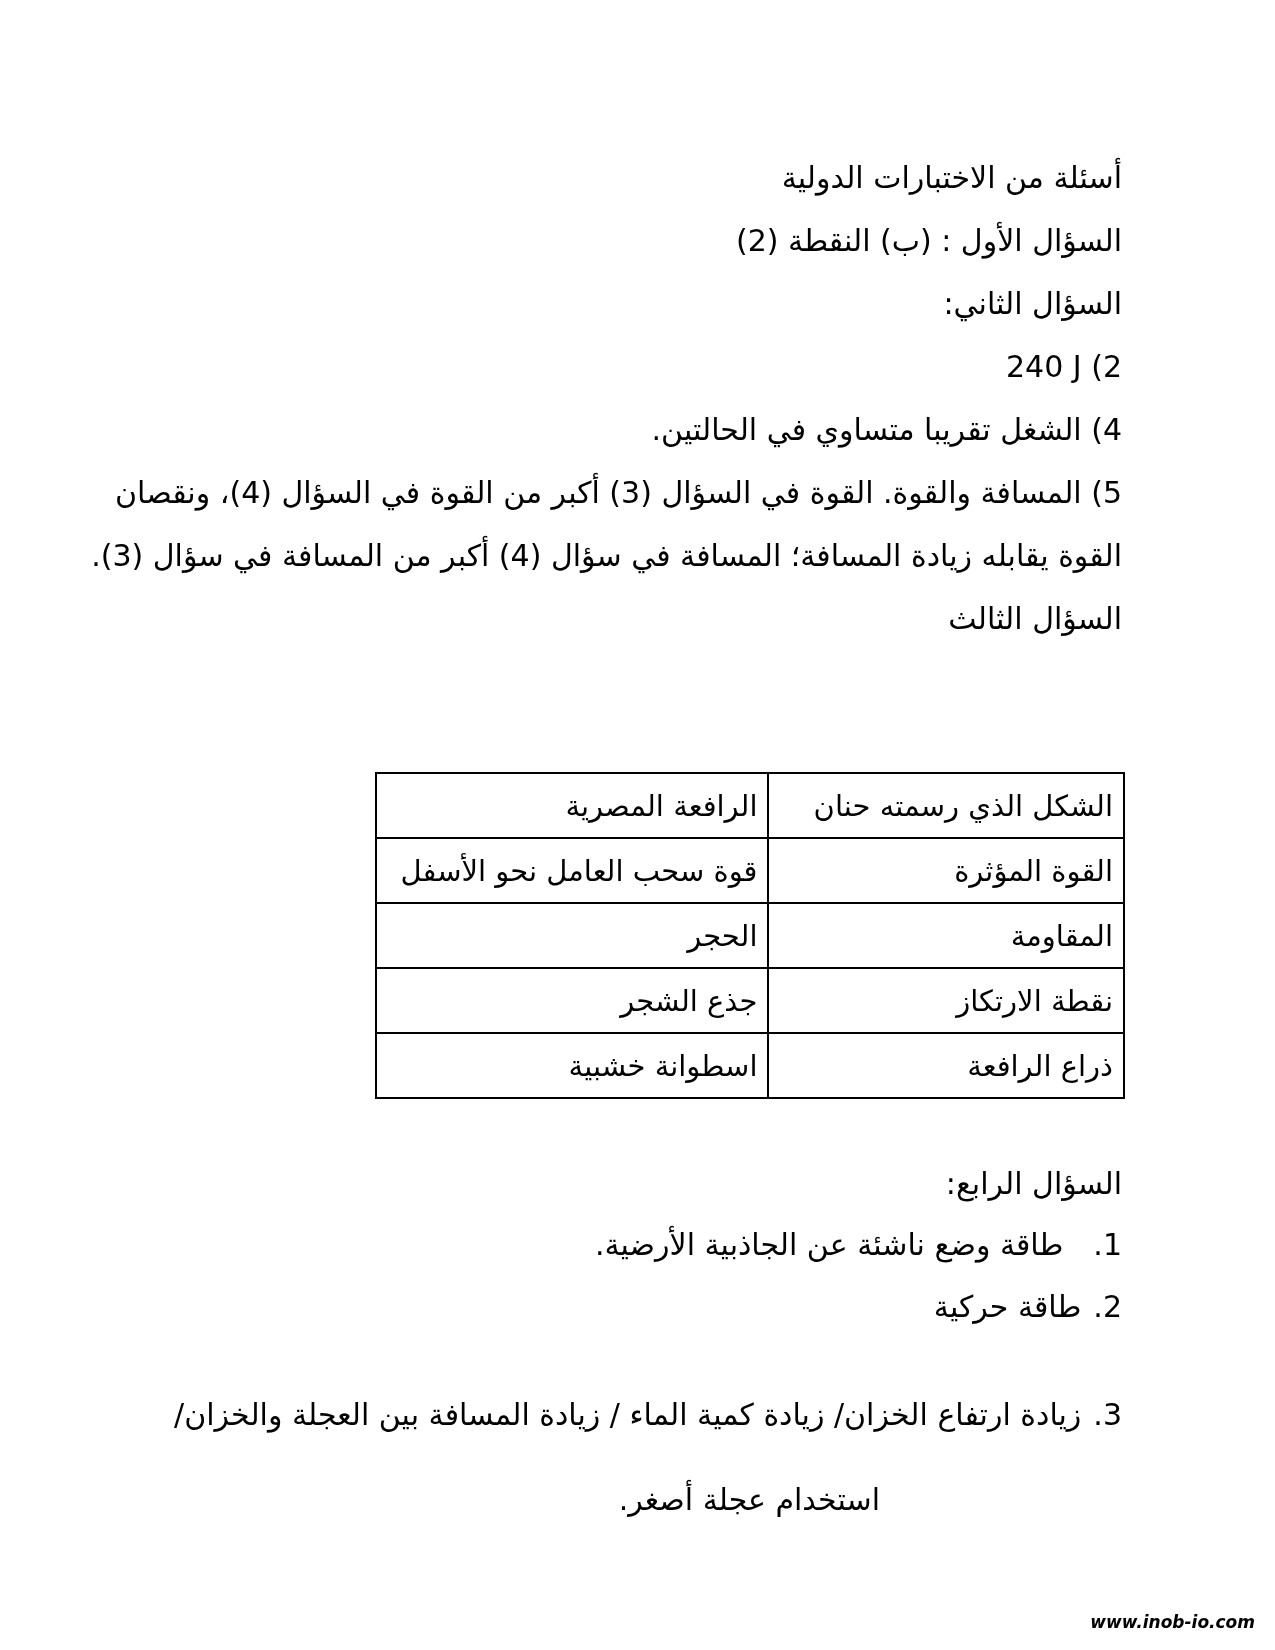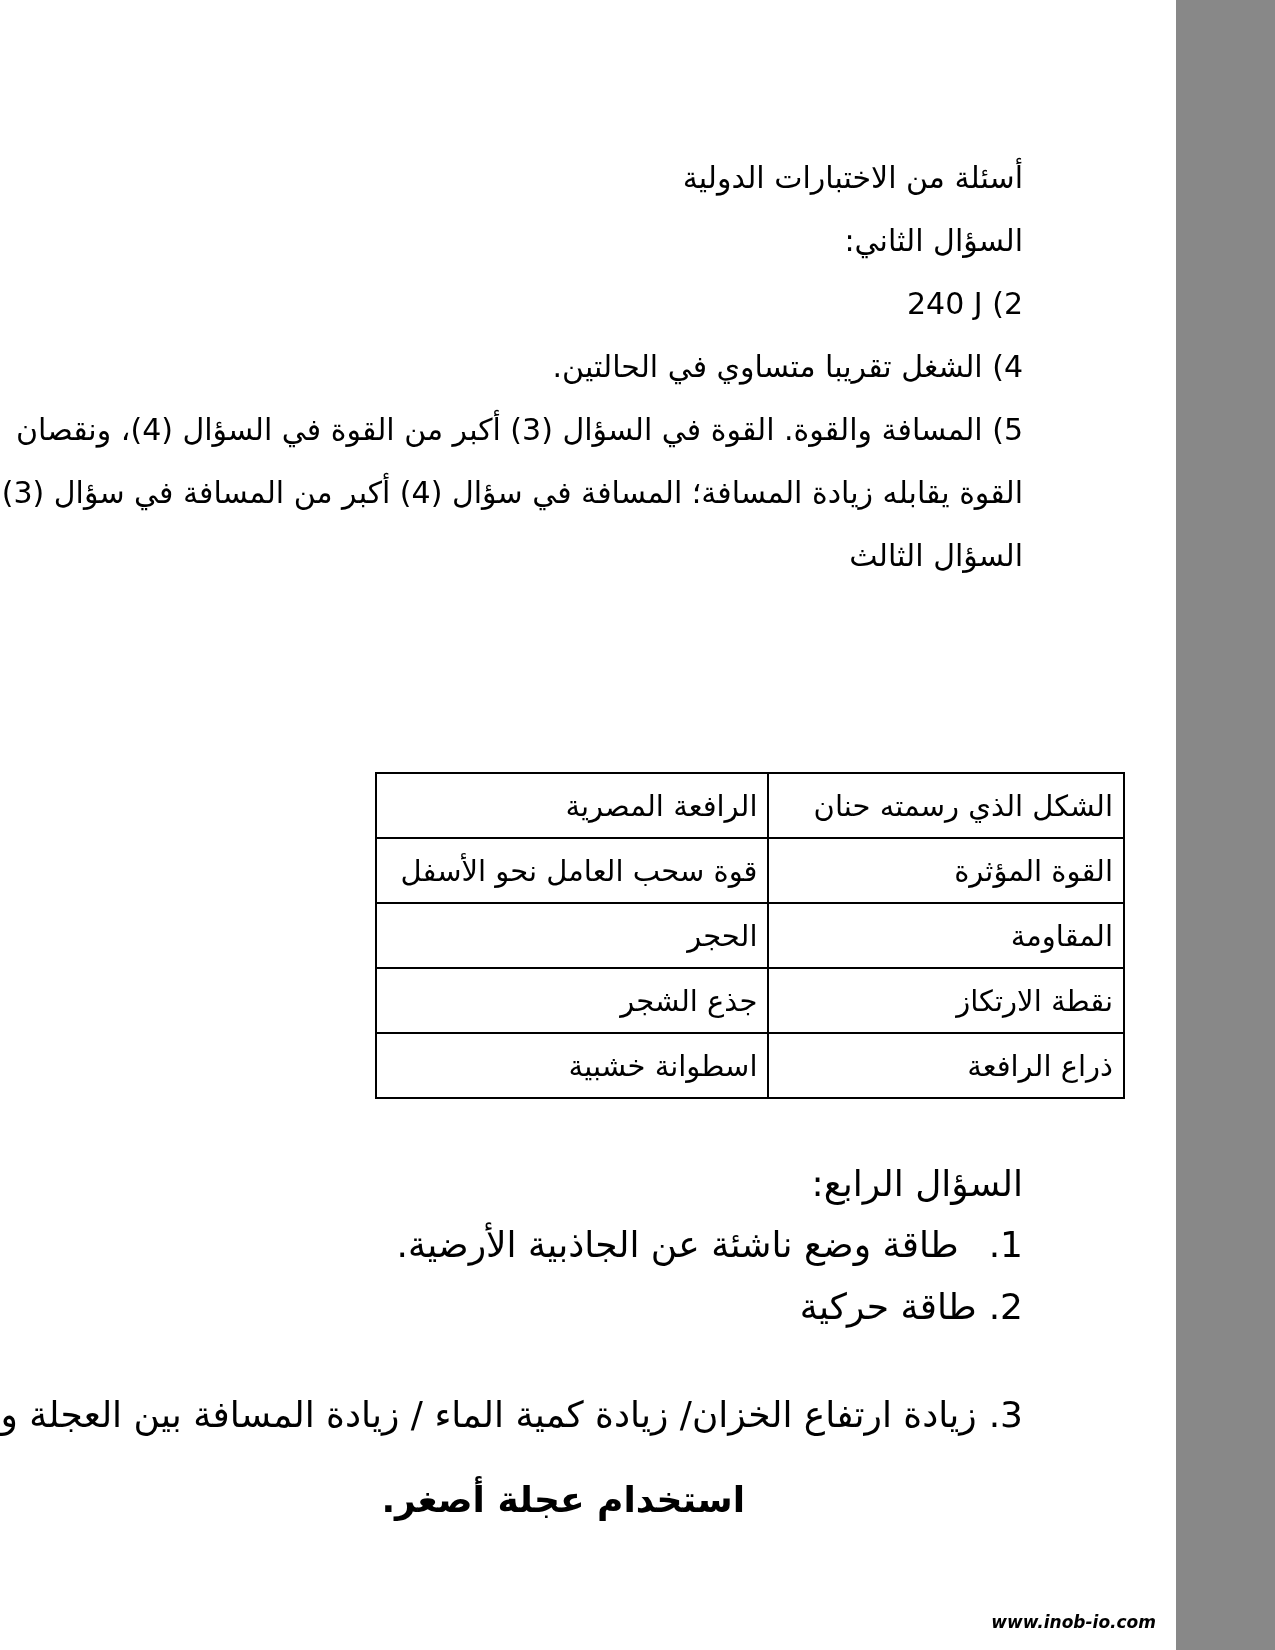--- a/index.html
+++ b/index.html
@@ -1,18 +1,18 @@
 <!DOCTYPE html>
 <html lang="ar"><head>
 <meta charset="utf-8">
 <style>
   html,body{margin:0;padding:0;background:#888;}
   .page{
     position:relative;
-    width:1176px;height:1650px;
+    width:1275px;height:1650px;
     background:#ffffff;
     font-family:"DejaVu Sans","DejaVu Serif",sans-serif;
     color:#000;
     overflow:hidden;
   }
   .top-section{
     position:absolute;
     top:146px;
     right:153px;
     left:140px;
@@ -46,27 +46,27 @@
   .answers-table td.c1{width:343px;margin-left:28px;}
   .answers-table td.c2{width:377px;}
   .abs-line{
     position:absolute;
     right:153px;
     height:48px;
     line-height:48px;
     direction:rtl;
     text-align:left;
     white-space:nowrap;
-    font-size:36px;
+    font-size:30px;
   }
   .q4-title{top:1160px;}
   .q4-item1{top:1221px;}
   .q4-item2{top:1283px;margin-left:21px;}
   .q4-item3a{top:1391px;}
-  .q4-item3b{top:1476px;right:431px;font-weight:bold;}
+  .q4-item3b{top:1476px;right:395px;}
   .q4-item .num{display:inline-block;}
   .q4-item1 .num{margin-left:30px;}
   .q4-item2 .num{margin-left:12px;}
   .q4-item3a .num{margin-left:12px;}
   .footer{
     position:absolute;
     top:1612px;
     right:20px;
     font-size:17px;
     font-style:italic;
@@ -75,20 +75,21 @@
     direction:ltr;
   }
 </style>
 </head>
 <body>
 
 <div class="page">
 
   <div class="top-section">
     <div class="line">أسئلة من الاختبارات الدولية</div>
+    <div class="line">السؤال الأول : (ب) النقطة (2)</div>
     <div class="line">السؤال الثاني:</div>
     <div class="line"><span class="ltr-num">240 J (2</span></div>
     <div class="line">4) الشغل تقريبا متساوي في الحالتين.</div>
     <div class="line">5) المسافة والقوة. القوة في السؤال (3) أكبر من القوة في السؤال (4)، ونقصان</div>
     <div class="line">القوة يقابله زيادة المسافة؛ المسافة في سؤال (4) أكبر من المسافة في سؤال (3).</div>
     <div class="line">السؤال الثالث</div>
   </div>
 
   <table class="answers-table">
     <tbody>

